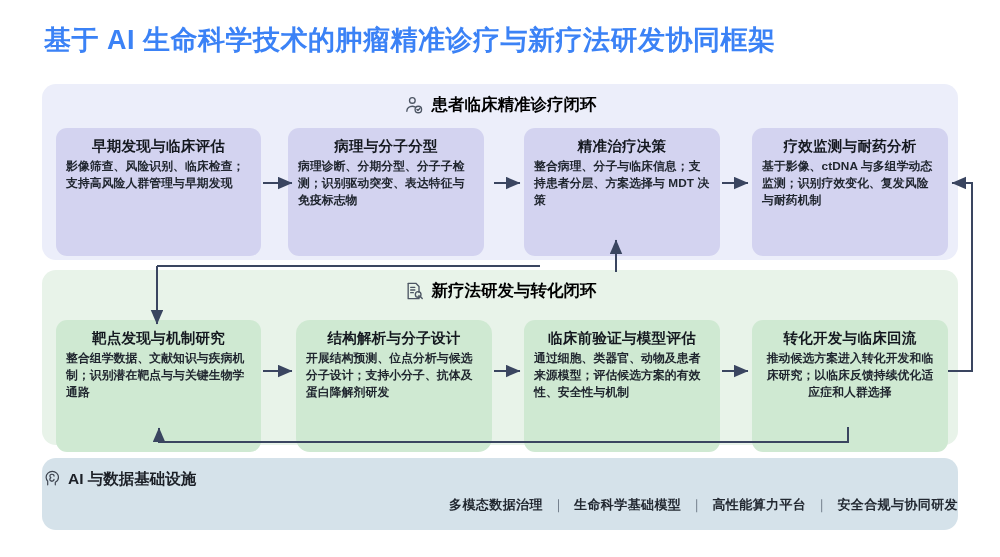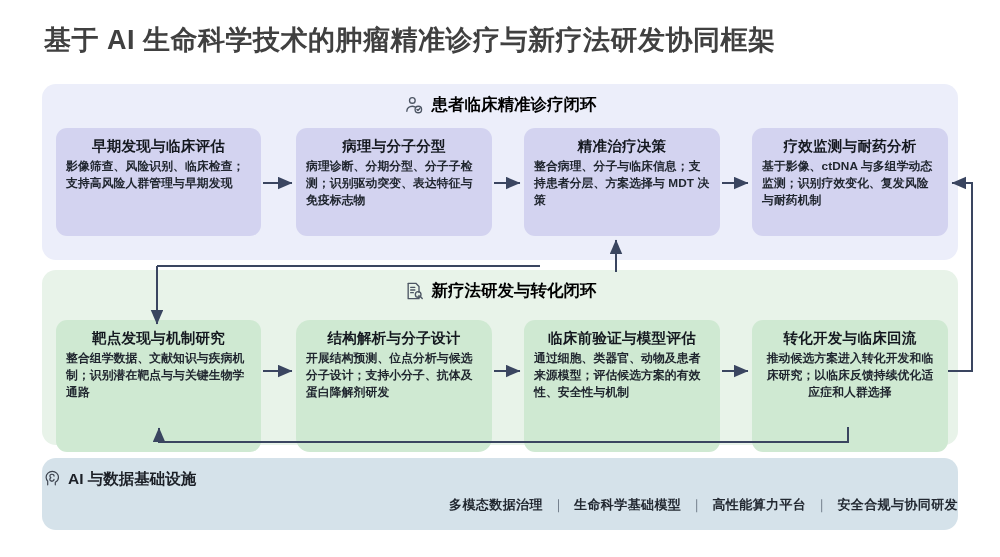--- a/index.html
+++ b/index.html
@@ -10,21 +10,21 @@
     color:#1d2330;
     overflow:hidden;
     position:relative;
   }
   .page{position:relative;width:1000px;height:557px;}
 
   
   .title{
     position:absolute;left:44px;top:22px;
     font-size:27px;font-weight:bold;letter-spacing:.5px;
-    color:#404040;white-space:nowrap;
+    color:#3b82f6;white-space:nowrap;
   }
 
   
   .panel{
     position:absolute;border-radius:14px;
   }
   .panel-clinic{
     left:42px;top:84px;width:916px;height:176px;
     background:#eceefa;
   }
@@ -58,23 +58,23 @@
   .card .cb{
     font-size:11.8px;font-weight:bold;line-height:1.42;
     color:#20262f;text-align:left;letter-spacing:.1px;
   }
   .card.v .cb{text-align:center;}
 
   .c-purple{background:#d3d3f0;}
   .c-green{background:#cfe9d2;}
 
   
-  .r1{top:128px;height:108px;}
+  .r1{top:128px;height:128px;}
   .p1{left:56px;width:205px;}
-  .p2{left:296px;width:196px;}
+  .p2{left:288px;width:196px;}
   .p3{left:524px;width:196px;}
   .p4{left:752px;width:196px;}
 
   
   .r2{top:320px;height:132px;}
   .g1{left:56px;width:205px;}
   .g2{left:296px;width:196px;border-radius:14px;}
   .g3{left:524px;width:196px;}
   .g4{left:752px;width:196px;}
 

